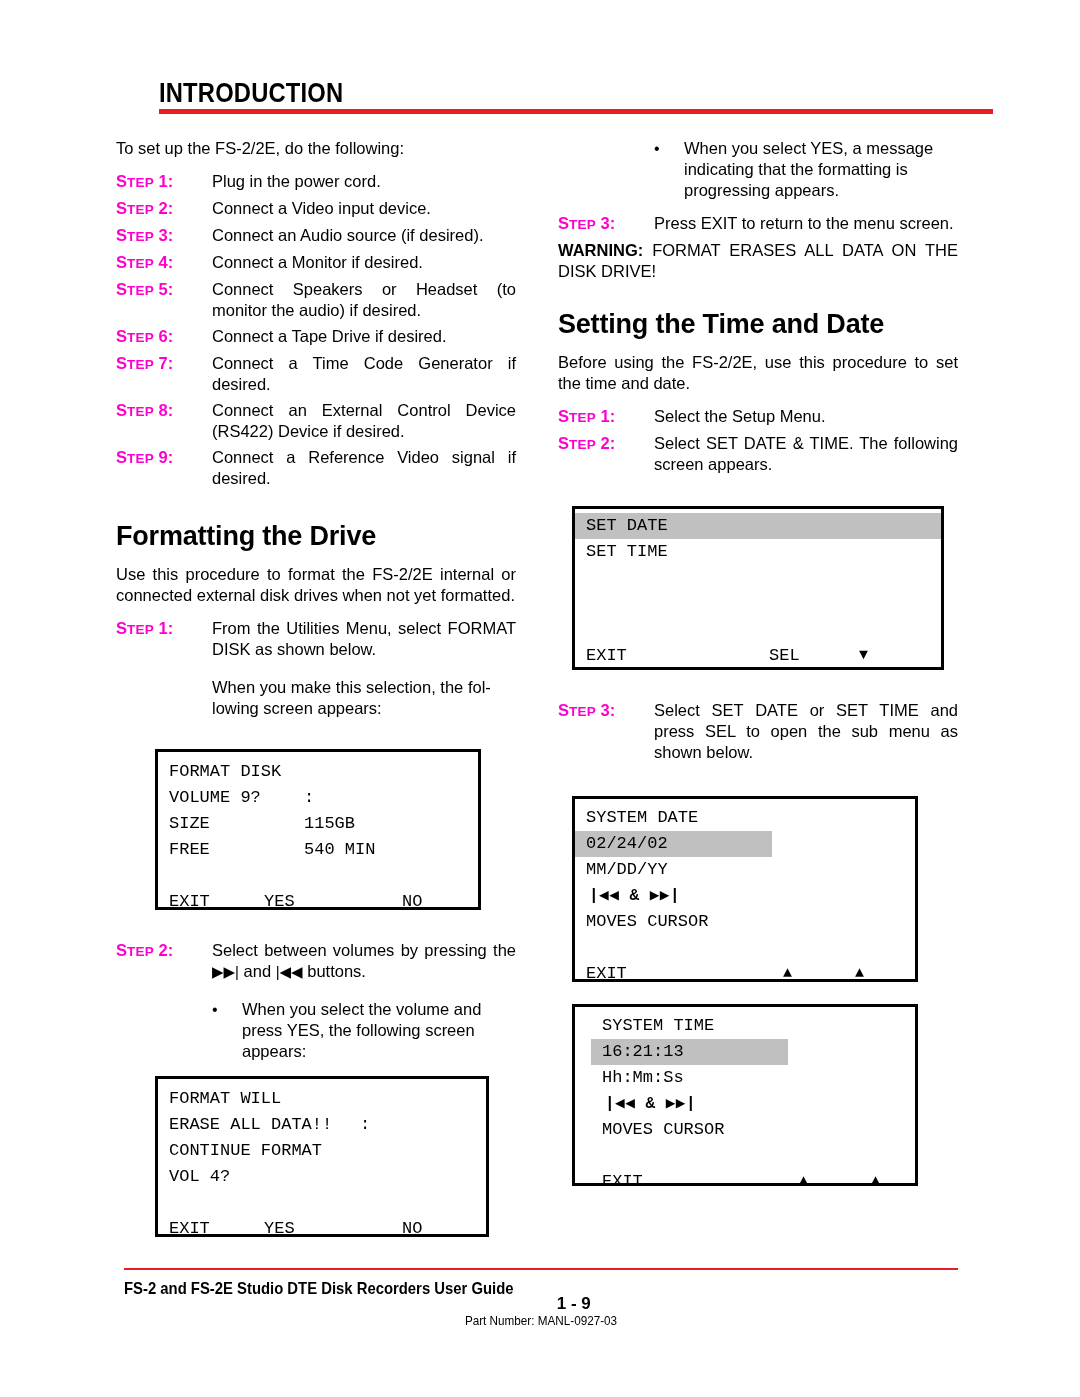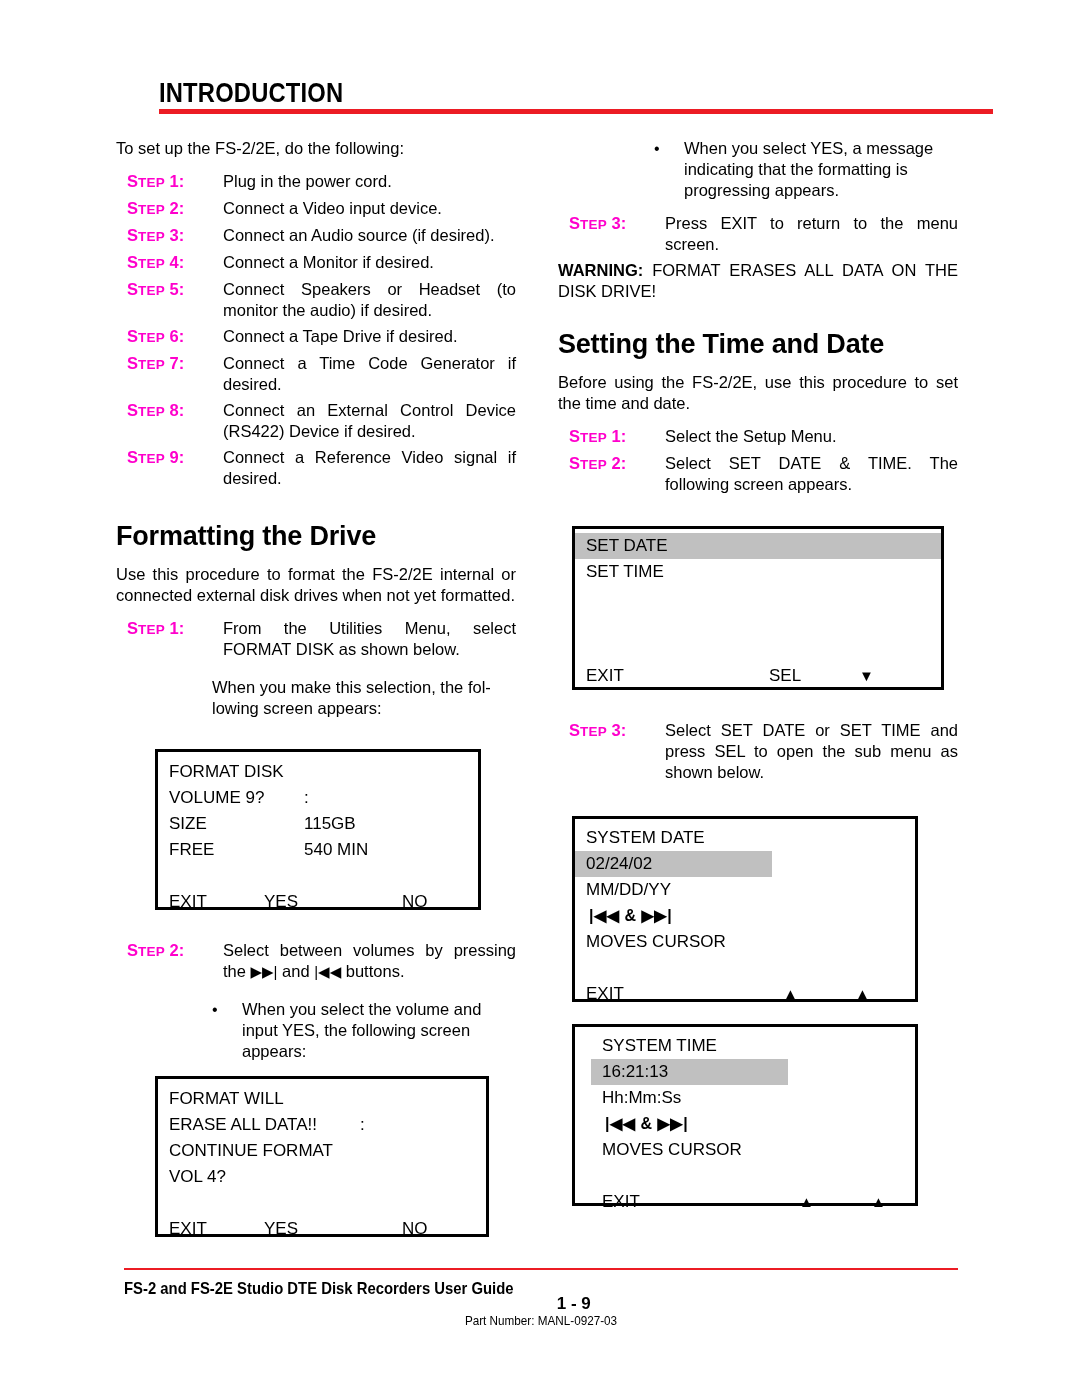--- a/index.html
+++ b/index.html
@@ -69,21 +69,20 @@
     text-align: justify;
   }
   .spacer-sm { height: 12px; }
   .spacer-lg { height: 26px; }
 
   
   .step-row {
     display: flex;
     align-items: flex-start;
     margin-bottom: 5px;
-    margin-left: 11px;
   }
   .step-label {
     flex: 0 0 96px;
     color: #ff00cc;
     font-weight: bold;
     font-size: 16.5px;
     line-height: 21px;
     white-space: nowrap;
   }
   .step-label .sc {
@@ -130,20 +129,21 @@
   }
 
   
   .lcd {
     border: 3px solid #000000;
     background: #ffffff;
     position: relative;
     box-sizing: border-box;
     font-size: 17px;
     line-height: 26px;
+    font-family: Liberation Mono, monospace;
   }
   .lcd-row {
     position: relative;
     display: flex;
     height: 26px;
     align-items: center;
     white-space: nowrap;
   }
   .lcd-row .c1 { padding-left: 11px; }
   .lcd-pad { padding: 7px 0 7px 0; }
@@ -314,21 +314,21 @@
 
     <div style="height:30px"></div>
 
     <div class="step-row">
       <div class="step-label"><span>S</span><span class="sc">TEP</span> <span>2:</span></div>
       <div class="step-body"><span>Select between volumes by pressing the </span><span class="arrow-glyph">▶▶|</span><span> and </span><span class="arrow-glyph">|◀◀</span><span> buttons.</span></div>
     </div>
     <div class="spacer-sm"></div>
     <div class="bullet-row indent-b">
       <div class="bullet-dot">•</div>
-      <div class="bullet-text">When you select the volume and input YES, the following screen appears:</div>
+      <div class="bullet-text">When you select the volume and press YES, the following screen appears:</div>
     </div>
 
     <div style="height:14px"></div>
 
     <div class="lcd lcd-pad" style="width:334px; height:161px; margin-left:39px;">
       <div class="lcd-row lcd-cols">
         <div class="sd-c1">FORMAT WILL</div>
         <div class="sd-c2"></div>
       </div>
       <div class="lcd-row lcd-cols">

